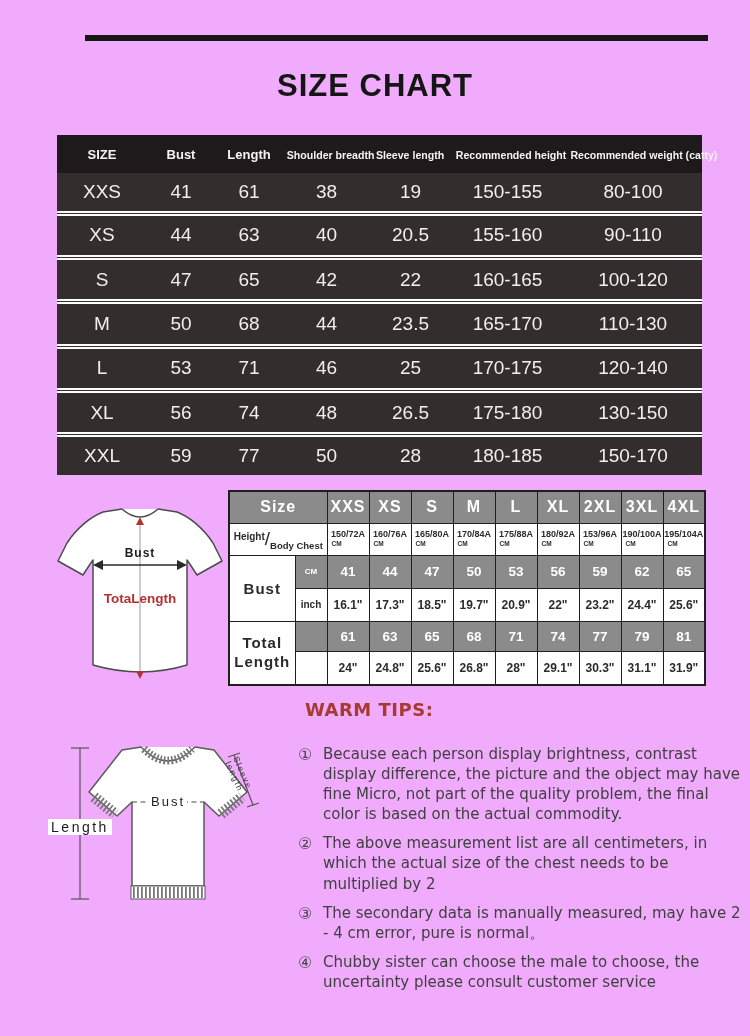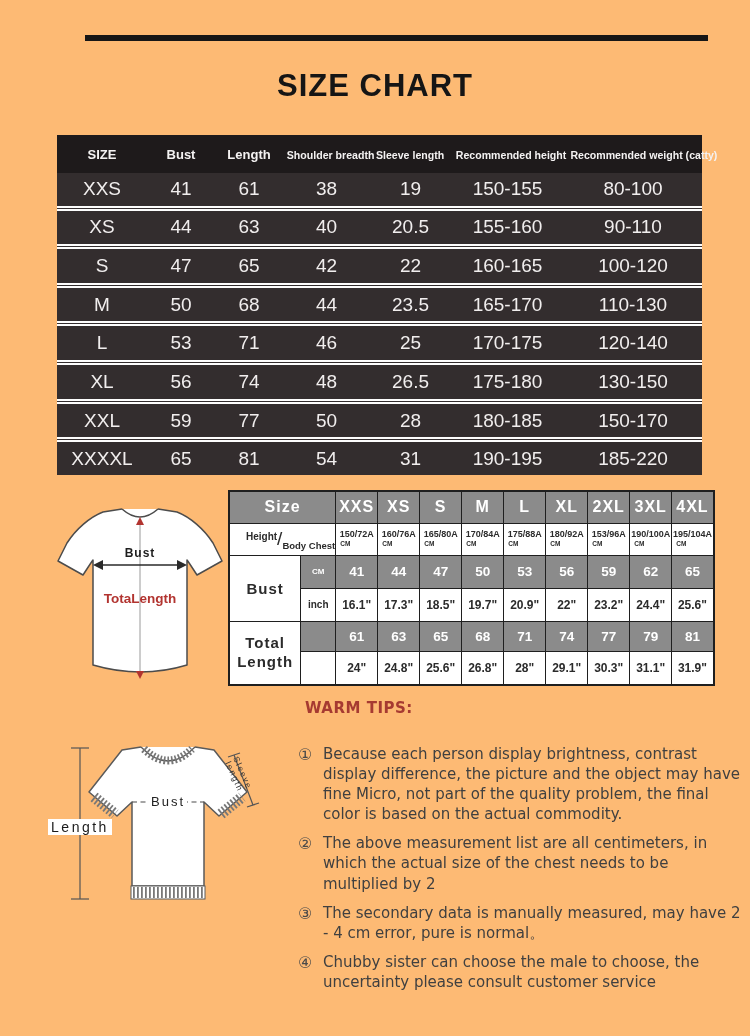--- a/index.html
+++ b/index.html
@@ -1,16 +1,16 @@
 <!DOCTYPE html>
 <html><head>
 <meta charset="utf-8">
 <style>
   html,body{margin:0;padding:0;background:#fff;}
-  #canvas{position:relative;width:750px;height:1036px;background:#fdba74;overflow:hidden;
+  #canvas{position:relative;width:750px;height:1036px;background:#f0abfc;overflow:hidden;
           font-family:"Liberation Sans",sans-serif;}
   
   .top-rule{position:absolute;left:85px;top:35px;width:623px;height:6px;background:#161616;}
   .page-title{position:absolute;left:0;top:68px;width:750px;text-align:center;
               font-size:31px;font-weight:600;letter-spacing:1px;color:#151515;}
   
   .size-table{position:absolute;left:57px;top:135px;width:645px;height:340px;
               border-collapse:collapse;table-layout:fixed;background:#332d2e;}
   .size-table td{text-align:center;vertical-align:middle;padding:0;}
   .size-table thead tr{height:38px;background:#1e1a1b;}
@@ -18,37 +18,37 @@
   .size-table thead td .cond{display:inline-block;font-size:11.5px;transform:scaleX(.92);white-space:nowrap;}
   .size-table tbody td{color:#f1eeee;font-size:19px;}
   .size-table tbody tr:not(:last-child) td{border-bottom:5px double #fdfdfd;}
   
   .detail-table{position:absolute;left:228px;top:490px;border-collapse:collapse;table-layout:fixed;
                 background:#fff;border:2px solid #1f1f1f;}
   .detail-table td{border:1.5px solid #1f1f1f;text-align:center;vertical-align:middle;padding:0;color:#2b2b2b;}
   .detail-table .g{background:#8b8b8b;color:#fff;}
   .dt-size,.dt-sz{font-weight:bold;font-size:16px;letter-spacing:1px;}
   .hc-cell{font-weight:bold;font-size:10px;white-space:nowrap;}
-  .hc-h{position:relative;top:-5px;padding-left:16px;}
+  .hc-h{position:relative;top:-5px;}
   .hc-slash{font-size:19px;font-weight:400;position:relative;top:0;}
   .hc-b{position:relative;top:4px;font-size:9.5px;}
   .hcv{font-weight:bold;font-size:9px;line-height:1.1;}
   .hcv-v{display:block;}
   .hcv-u{display:block;text-align:left;padding-left:4px;font-size:6.5px;}
   .lbl{font-weight:bold;font-size:15px;letter-spacing:1px;background:#fff;}
   .lbl span{display:block;line-height:1.25;text-align:center;}
   .subcm{font-weight:bold;font-size:8px;}
   .subinch{font-weight:bold;font-size:10px;}
   .v{font-weight:bold;font-size:13.5px;}
   .vi{font-weight:bold;font-size:12px;}
   
   .diagram-top{position:absolute;left:52px;top:495px;}
   .diagram-bottom{position:absolute;left:28px;top:722px;}
   
-  .tips-heading{position:absolute;left:305px;top:699px;font-size:15px;font-weight:800;
+  .tips-heading{position:absolute;left:305px;top:699px;font-size:18px;font-weight:800;
                 color:#a63a31;letter-spacing:.5px;font-family:"DejaVu Sans",sans-serif;}
   .tips-list{position:absolute;left:298px;top:744px;width:448px;display:flex;flex-direction:column;gap:9px;
              font-family:"DejaVu Sans",sans-serif;}
   .tip{display:flex;gap:5px;font-size:15px;line-height:1.34;color:#404040;}
   .tip-num{flex:0 0 20px;font-size:16px;color:#4a4a4a;}
   .tip-text{flex:1;}
 </style>
 </head>
 <body>
 
@@ -134,29 +134,20 @@
           <td>130-150</td>
       </tr>
       <tr>
         <td>XXL</td>
           <td>59</td>
           <td>77</td>
           <td>50</td>
           <td>28</td>
           <td>180-185</td>
           <td>150-170</td>
-      </tr>
-      <tr>
-        <td>XXXXL</td>
-          <td>65</td>
-          <td>81</td>
-          <td>54</td>
-          <td>31</td>
-          <td>190-195</td>
-          <td>185-220</td>
       </tr>
     </tbody>
   </table>
 
   <svg class="diagram-top" width="178" height="210" viewBox="0 0 178 210">
     <path d="M70,14 L51,17 C38,22 24,34 15,48 L6,66 L31,80 C35,74 38,69 41,65 L41,170 Q89,184 135,170 L135,65 C138,69 141,74 145,80 L170,66 L161,48 C152,34 138,22 125,17 L106,14" fill="#ffffff" stroke="#4c4c4c" stroke-width="1.5" stroke-linejoin="round"></path>
     <path d="M70,14 Q88,30 106,14" fill="none" stroke="#4c4c4c" stroke-width="1.5"></path>
     <line x1="88" y1="28" x2="88" y2="178" stroke="#9a9a9a" stroke-width="1"></line>
     <polygon points="88,22 84,30 92,30" fill="#b23430"></polygon>
     <polygon points="88,184 84,176 92,176" fill="#b23430"></polygon>

